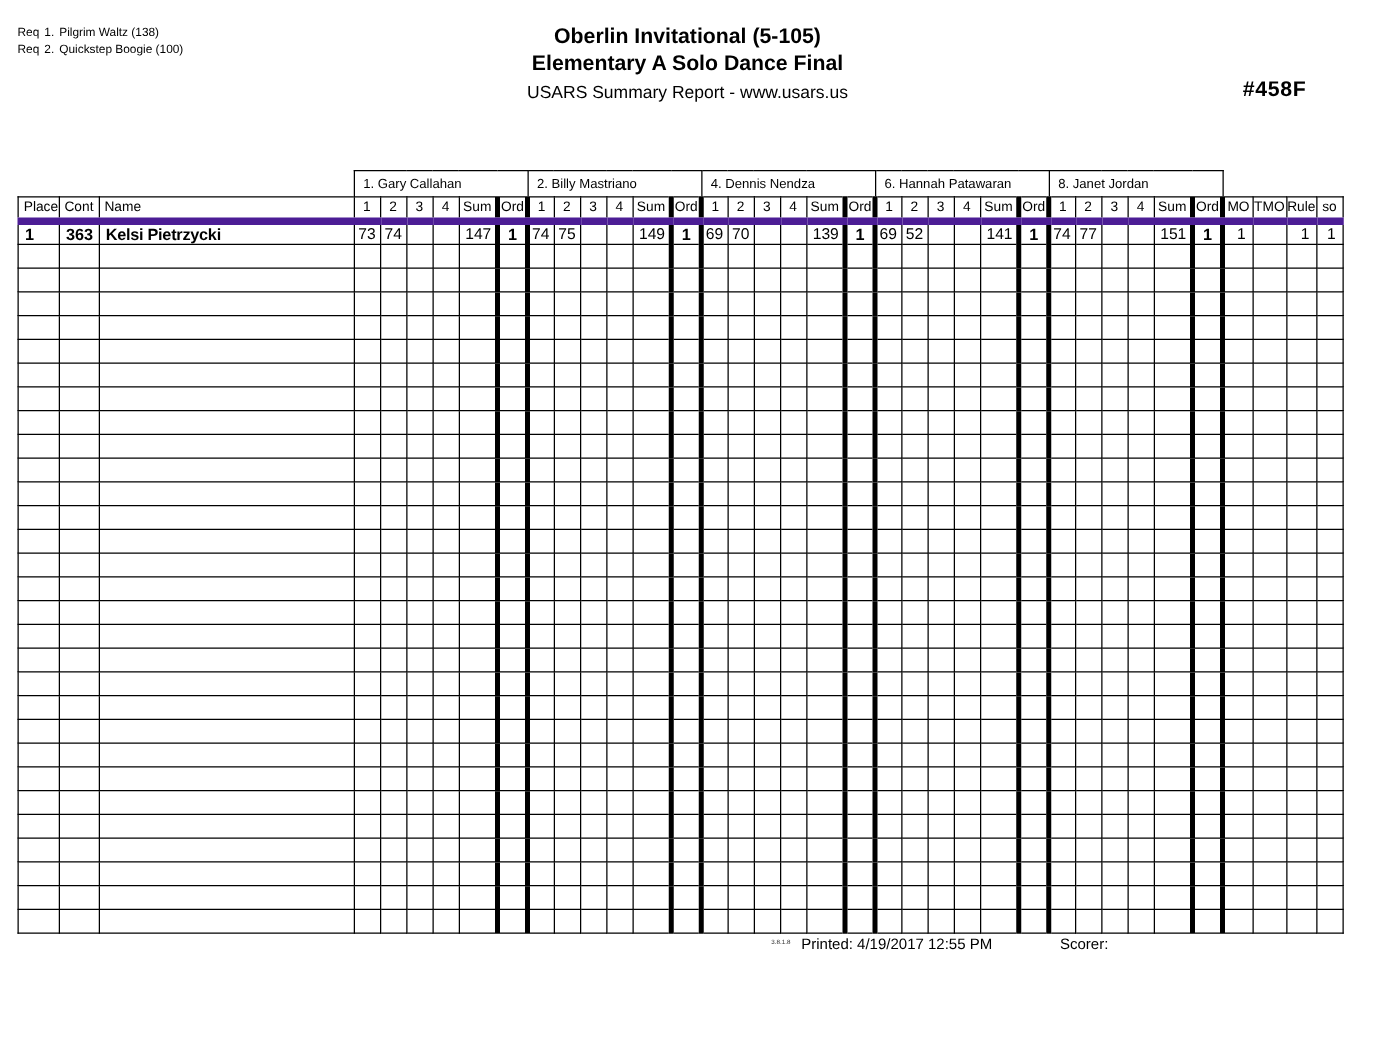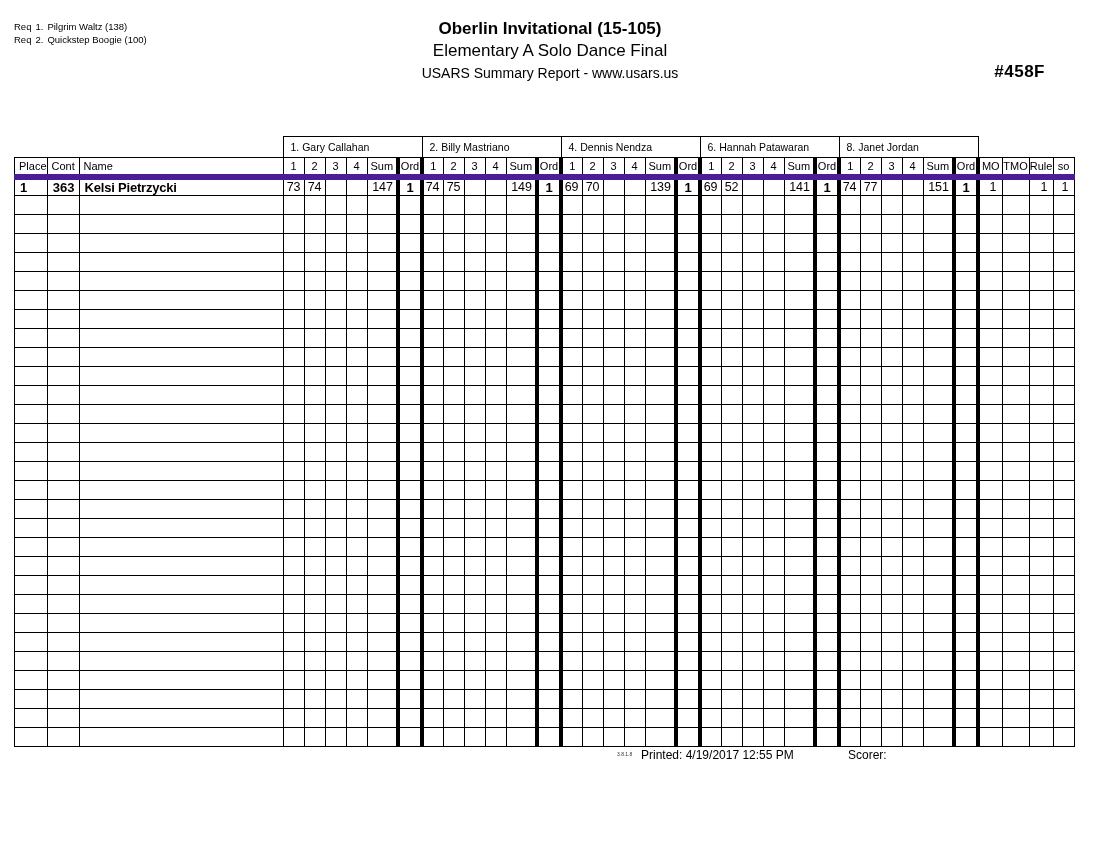--- a/index.html
+++ b/index.html
@@ -43,21 +43,21 @@
     line-height: 21px;
     letter-spacing: 0px;
   }
   #meet-venue {
     font-size: 13.5px;
     line-height: 18px;
     font-weight: normal;
   }
   #event-title {
     font-size: 17px;
-    font-weight: normal;
+    font-weight: bold;
     line-height: 22px;
     margin-top: 1px;
   }
   #report-line {
     font-size: 14px;
     line-height: 20px;
     margin-top: 1px;
   }
   #event-code {
     position: absolute;
@@ -215,21 +215,21 @@
 <div id="req-block">
   <span class="req-line">
     <span class="req-word">Req</span><span class="req-num">1.</span><span>Pilgrim Waltz (138)</span>
   </span>
   <span class="req-line">
     <span class="req-word">Req</span><span class="req-num">2.</span><span>Quickstep Boogie (100)</span>
   </span>
 </div>
 
 <div id="header">
-  <div id="meet-title">Oberlin Invitational (15-105)</div>
+  <div id="meet-title">Oberlin Invitational (5-105)</div>
   <div id="event-title">Elementary A Solo Dance Final</div>
   <div id="report-line">USARS Summary Report - www.usars.us</div>
 </div>
 <div id="event-code">#458F</div>
 
 <div id="score-table-wrap">
   <table class="score">
     <colgroup>
       <col class="w-place">
         <col class="w-cont">

